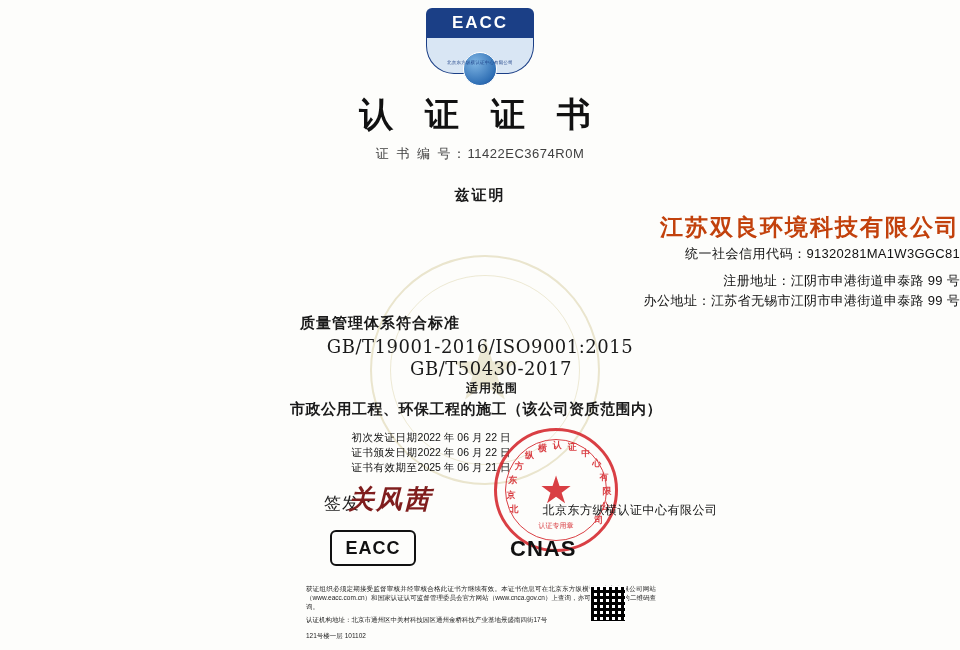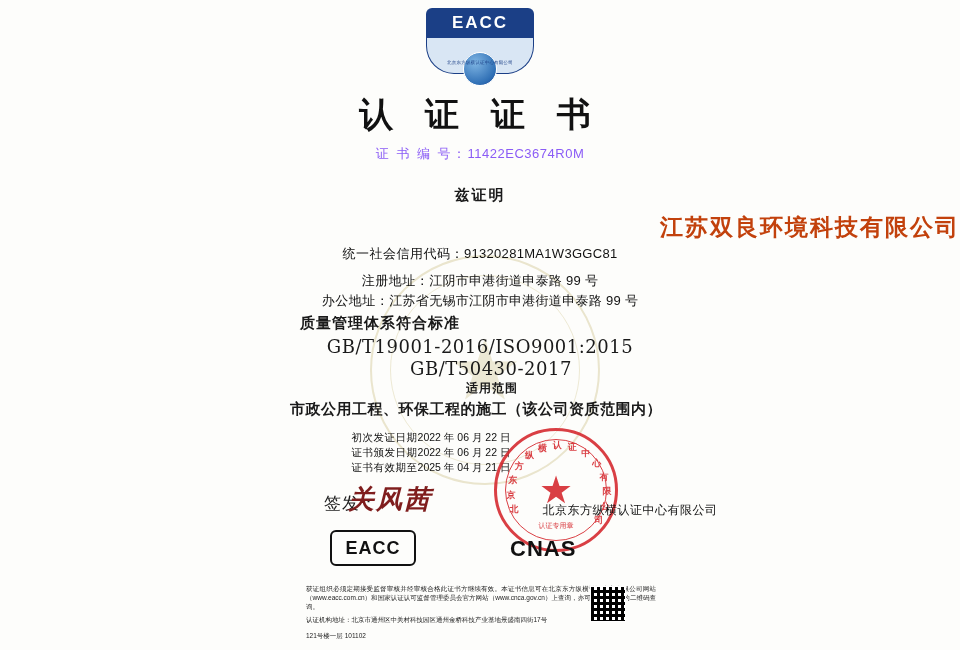--- a/index.html
+++ b/index.html
@@ -134,21 +134,21 @@
     letter-spacing: 10px;
     color: #111111;
   }
   .cert-no {
     position: absolute;
     left: 0;
     top: 145px;
     width: 960px;
     text-align: center;
     font-size: 13px;
-    color: #8b5cf6;
+    color: #404040;
     letter-spacing: 0.5px;
   }
   .cert-no .label { letter-spacing: 2px; }
 
   .hereby {
     position: absolute;
     left: 0;
     top: 186px;
     width: 960px;
     text-align: center;
@@ -164,21 +164,21 @@
     text-align: right;
     font-size: 23px;
     font-weight: bold;
     letter-spacing: 2px;
     color: #c2410c;
   }
   .row-line {
     position: absolute;
     left: 0;
     width: 960px;
-    text-align: center;
+    text-align: right;
     font-size: 13px;
     color: #111111;
   }
   .row-line .lbl { letter-spacing: 0.5px; }
   .row-line .val { letter-spacing: 0.3px; }
   .credit { top: 245px; }
   .reg-addr { top: 272px; }
   .off-addr { top: 292px; }
 
   .std-head {
@@ -465,21 +465,21 @@
       <div class="date-row">
         <span class="dlabel">初次发证日期</span>
         <span class="dvalue">2022 年 06 月 22 日</span>
       </div>
       <div class="date-row">
         <span class="dlabel">证书颁发日期</span>
         <span class="dvalue">2022 年 06 月 22 日</span>
       </div>
       <div class="date-row">
         <span class="dlabel">证书有效期至</span>
-        <span class="dvalue">2025 年 04 月 21 日</span>
+        <span class="dvalue">2025 年 06 月 21 日</span>
       </div>
     </div>
 
     <div class="sig-label">签发：</div>
     <div class="sig-name">关风茜</div>
 
     <div class="seal">
       <div class="seal-star">★</div>
       <div class="seal-ring-text">
         <span style="transform: rotate(-110deg) translate(0,-48px) rotate(110deg);">北</span>

